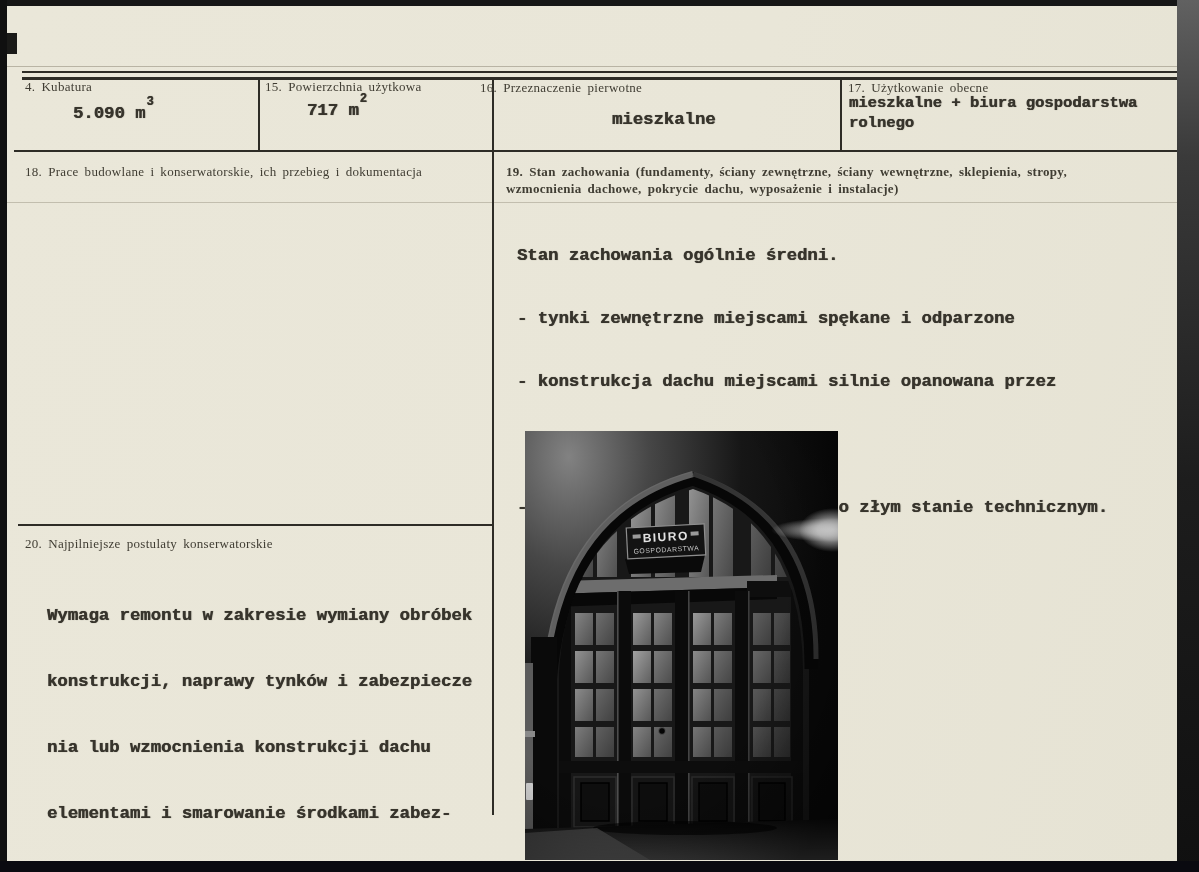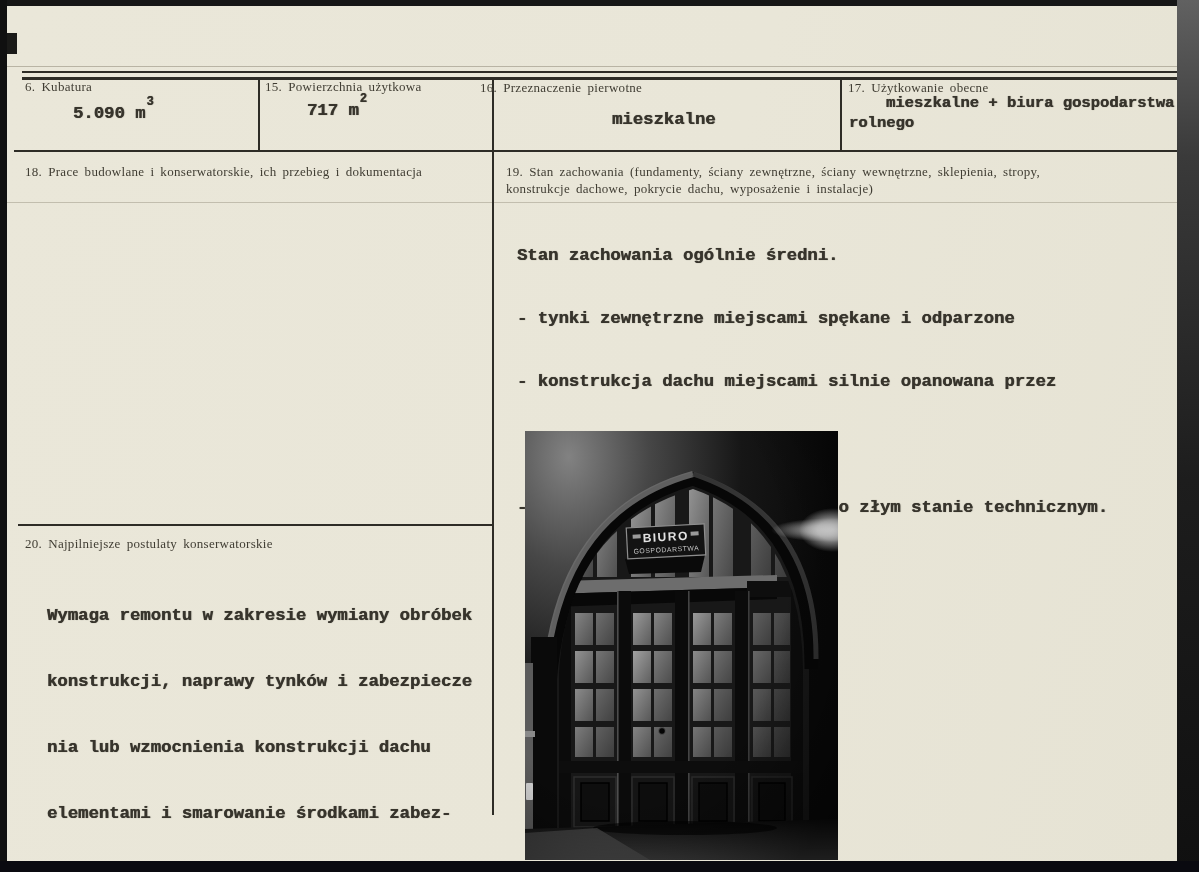--- a/index.html
+++ b/index.html
@@ -70,38 +70,38 @@
 
 <div class="abs rule" style="left:22px;top:71px;width:1155px;height:1.5px;"></div>
 <div class="abs rule" style="left:22px;top:77px;width:1155px;height:2.5px;"></div>
 <div class="abs rule" style="left:14px;top:150px;width:1163px;height:2px;"></div>
 <div class="abs rule" style="left:258px;top:80px;width:1.5px;height:70px;"></div>
 <div class="abs rule" style="left:492px;top:80px;width:1.5px;height:70px;"></div>
 <div class="abs rule" style="left:840px;top:80px;width:2px;height:70px;"></div>
 <div class="abs rule" style="left:492px;top:152px;width:1.5px;height:663px;"></div>
 <div class="abs rule" style="left:18px;top:524px;width:475px;height:1.5px;"></div>
 
-<div class="abs lbl" style="left:25px;top:79px;">6. Kubatura</div>
+<div class="abs lbl" style="left:25px;top:79px;">4. Kubatura</div>
 <div class="abs typed" style="left:73px;top:98px;"><span>5.090 m</span><sup>3</sup></div>
 
 <div class="abs lbl" style="left:265px;top:79px;">15. Powierzchnia użytkowa</div>
 <div class="abs typed" style="left:307px;top:95px;"><span>717 m</span><sup>2</sup></div>
 
 <div class="abs lbl" style="left:480px;top:80px;">16. Przeznaczenie pierwotne</div>
 <div class="abs typed" style="left:612px;top:109px;">mieszkalne</div>
 
 <div class="abs lbl" style="left:848px;top:80px;">17. Użytkowanie obecne</div>
-<div class="abs typed small" style="left:849px;top:93px;margin-left:37px;">mieszkalne + biura gospodarstwa</div>
+<div class="abs typed small" style="left:849px;top:93px;">mieszkalne + biura gospodarstwa</div>
 <div class="abs typed small" style="left:849px;top:113px;">rolnego</div>
 
 <div class="abs lbl" style="left:25px;top:164px;">18. Prace budowlane i konserwatorskie, ich przebieg i dokumentacja</div>
 
-<div class="abs lbl lbl2" style="left:506px;top:163px;width:680px;">
+<div class="abs lbl lbl2" style="left:506px;top:163px;width:680px;font-weight:bold;">
   <div>19. Stan zachowania (fundamenty, ściany zewnętrzne, ściany wewnętrzne, sklepienia, stropy,</div>
-  <div>konstrukcje dachowe, pokrycie dachu,   wyposażenie i instalacje)</div>
+  <div>wzmocnienia dachowe, pokrycie dachu,   wyposażenie i instalacje)</div>
 </div>
 <div class="abs typed" style="left:517px;top:203px;">
   <div>Stan zachowania ogólnie średni.</div>
   <div>- tynki zewnętrzne miejscami spękane i odparzone</div>
   <div>- konstrukcja dachu miejscami silnie opanowana przez</div>
   <div>  owady /kołatki/</div>
   <div>- rynny i rury spustowe w bardzo złym stanie technicznym.</div>
 </div>
 
 <div class="abs lbl" style="left:25px;top:536px;">20. Najpilniejsze postulaty konserwatorskie</div>

